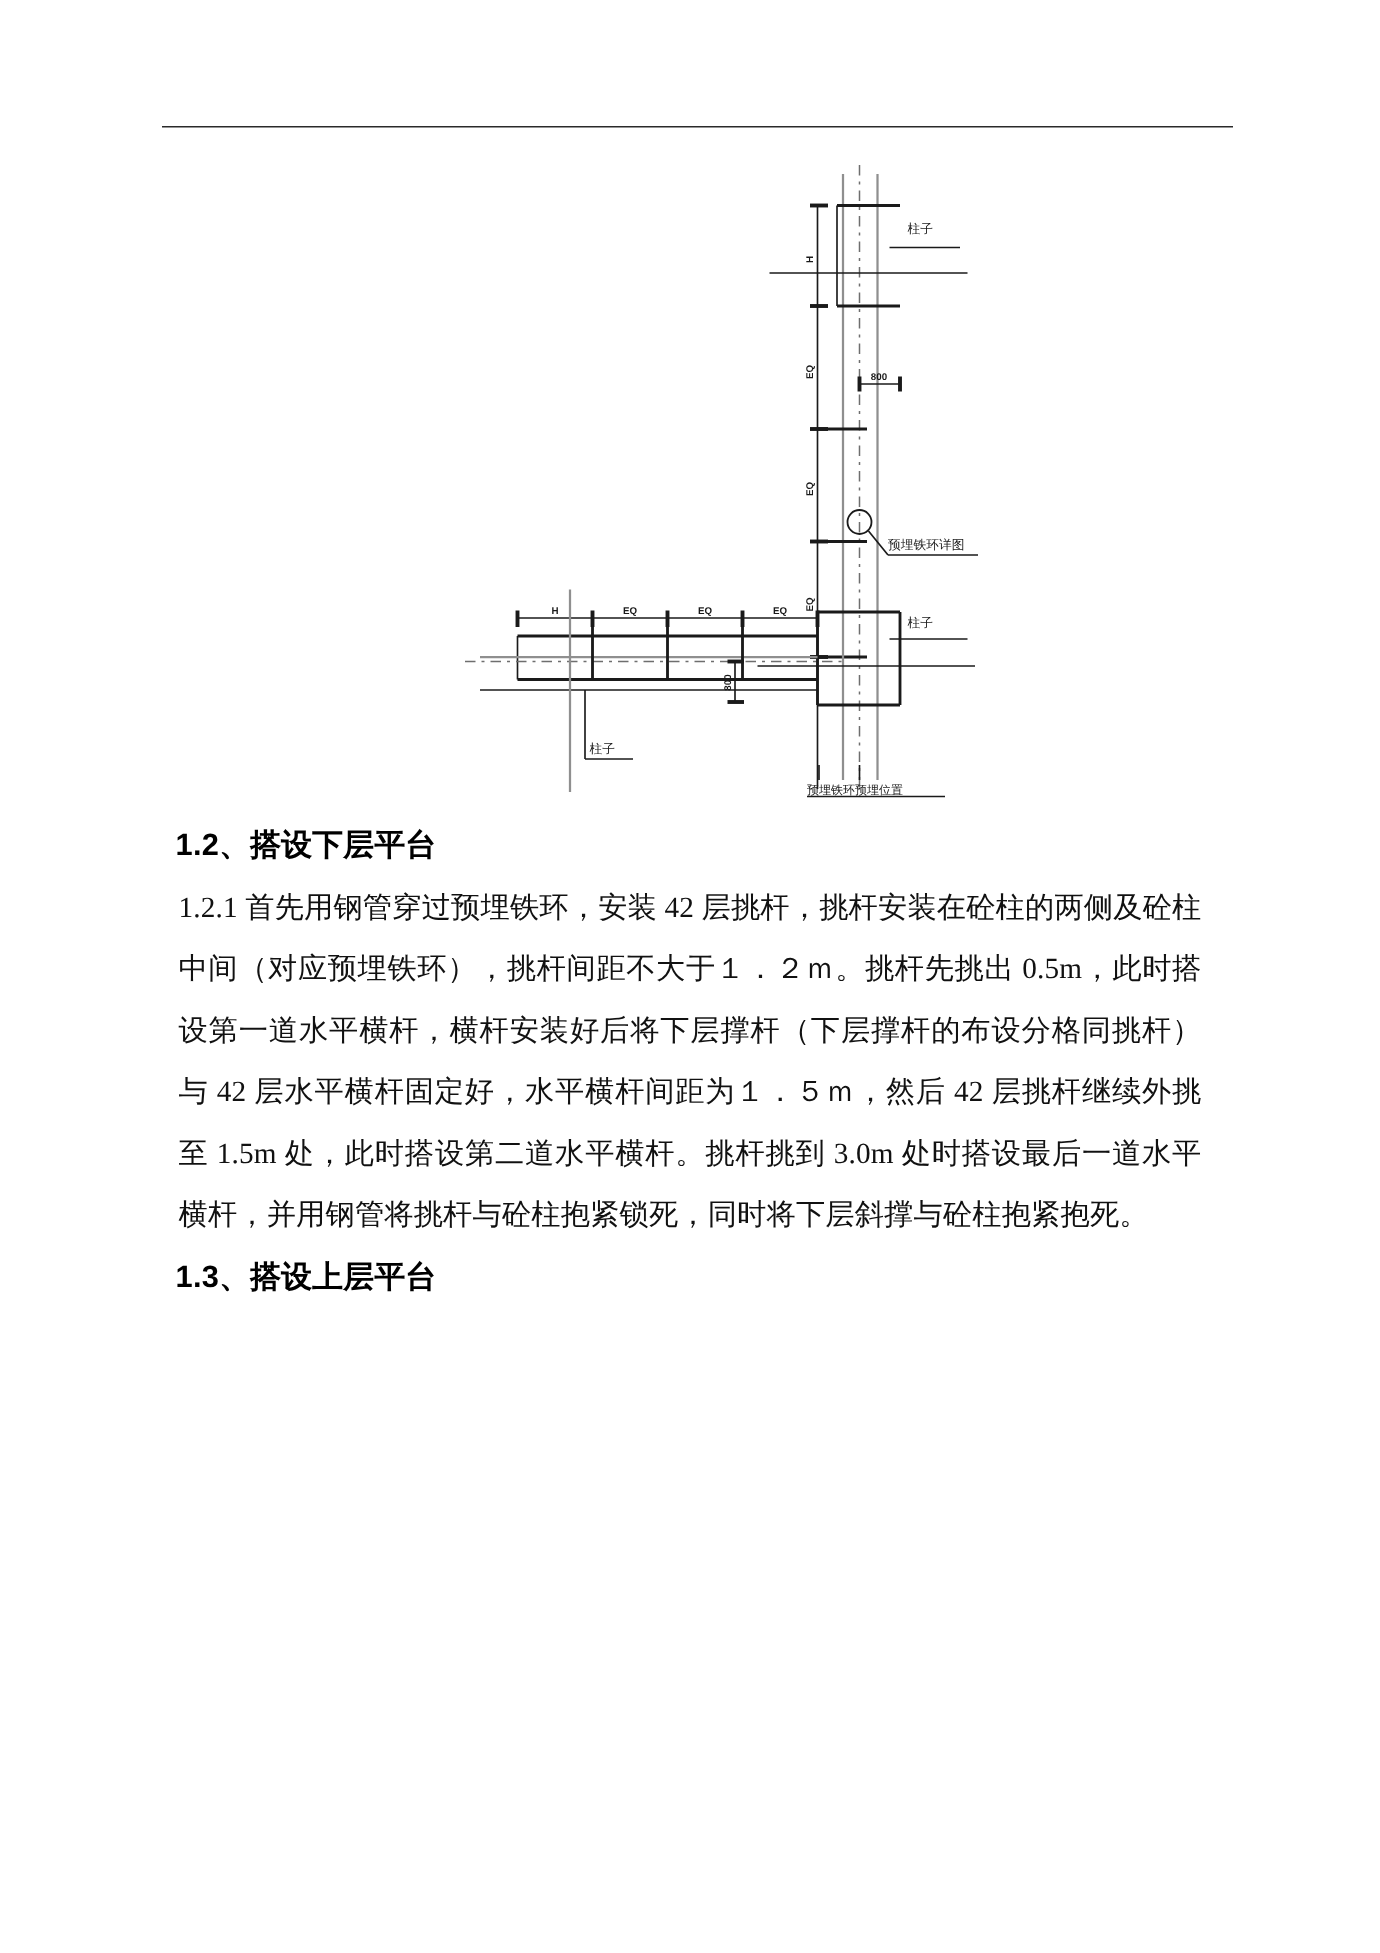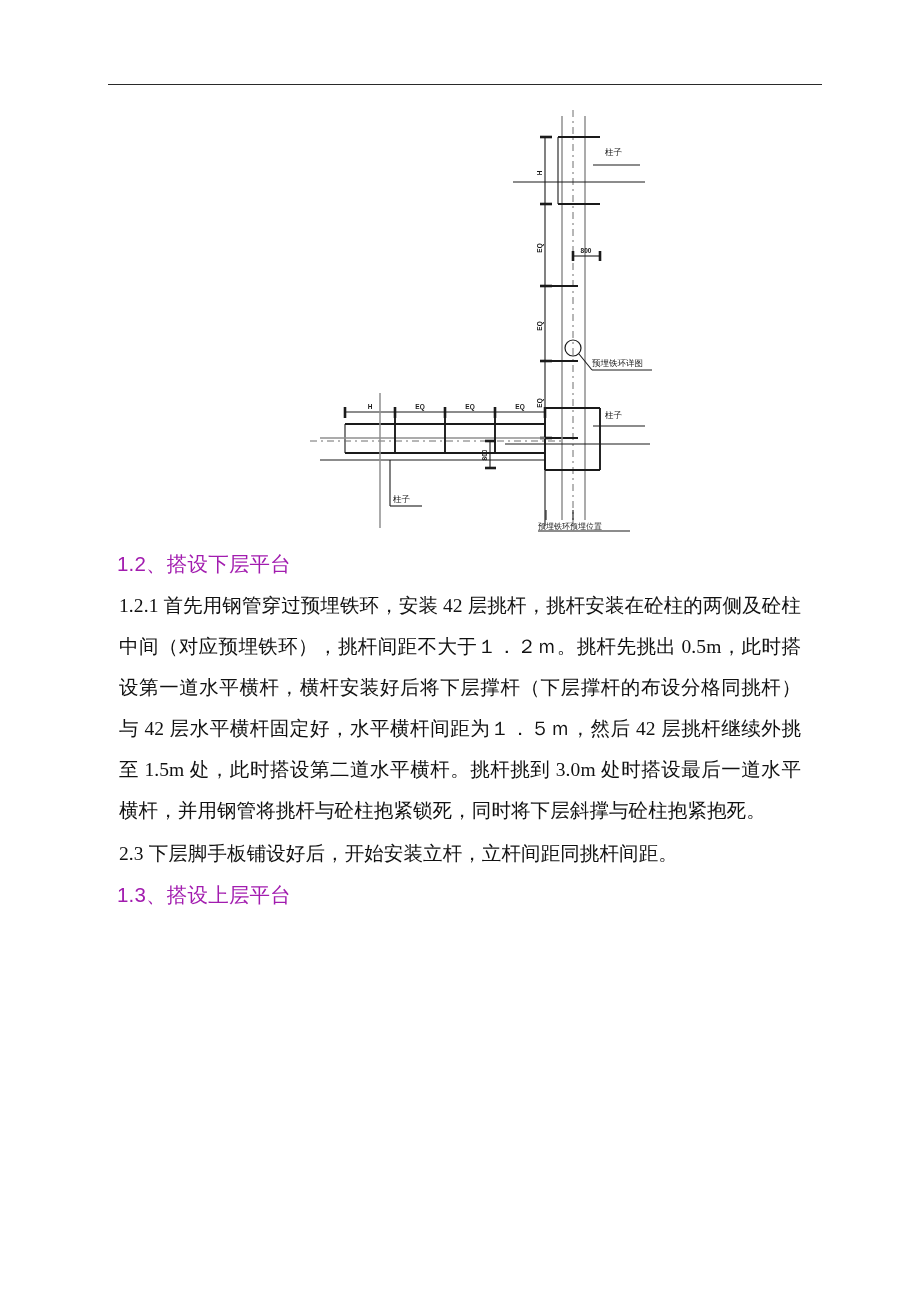--- a/index.html
+++ b/index.html
@@ -38,23 +38,23 @@
 
   
   .body-text {
     position: absolute;
     left: 117px;
     top: 545px;
     width: 686px;
   }
   .h-sec {
     font-family: "Liberation Sans", "DejaVu Sans", sans-serif;
-    font-weight: normal;
+    font-weight: bold;
     font-size: 20.5px;
-    color: #a21caf;
+    color: #000000;
     line-height: 38px;
     margin: 0 0 2px 0;
     letter-spacing: 0.2px;
   }
   .para {
     font-size: 19.5px;
     color: #111;
     line-height: 41px;
     margin: 2px;
     text-align: justify;
@@ -178,21 +178,20 @@
     </svg>
   </div>
 
   <div class="body-text">
 
     <h2 class="h-sec">1.2、搭设下层平台</h2>
 
     <p class="para">1.2.1 首先用钢管穿过预埋铁环，安装 42 层挑杆，挑杆安装在砼柱的两侧及砼柱中间（对应预埋铁环），挑杆间距不大于１．２ｍ。挑杆先挑出 0.5m，此时搭设第一道水平横杆，横杆安装好后将下层撑杆（下层撑杆的布设分格同挑杆）与 42 层水平横杆固定好，水平横杆间距为１．５ｍ，然后 42 层挑杆继续外挑至 1.5m 处，此时搭设第二道水平横杆。挑杆挑到 3.0m 处时搭设最后一道水平横杆，并用钢管将挑杆与砼柱抱紧锁死，同时将下层斜撑与砼柱抱紧抱死。</p>
 
 
-    <p class="para">2.3 下层脚手板铺设好后，开始安装立杆，立杆间距同挑杆间距。</p>
 
     <h2 class="h-sec">1.3、搭设上层平台</h2>
 
 
 
   </div>
 
 </div>
 
 </body></html>

